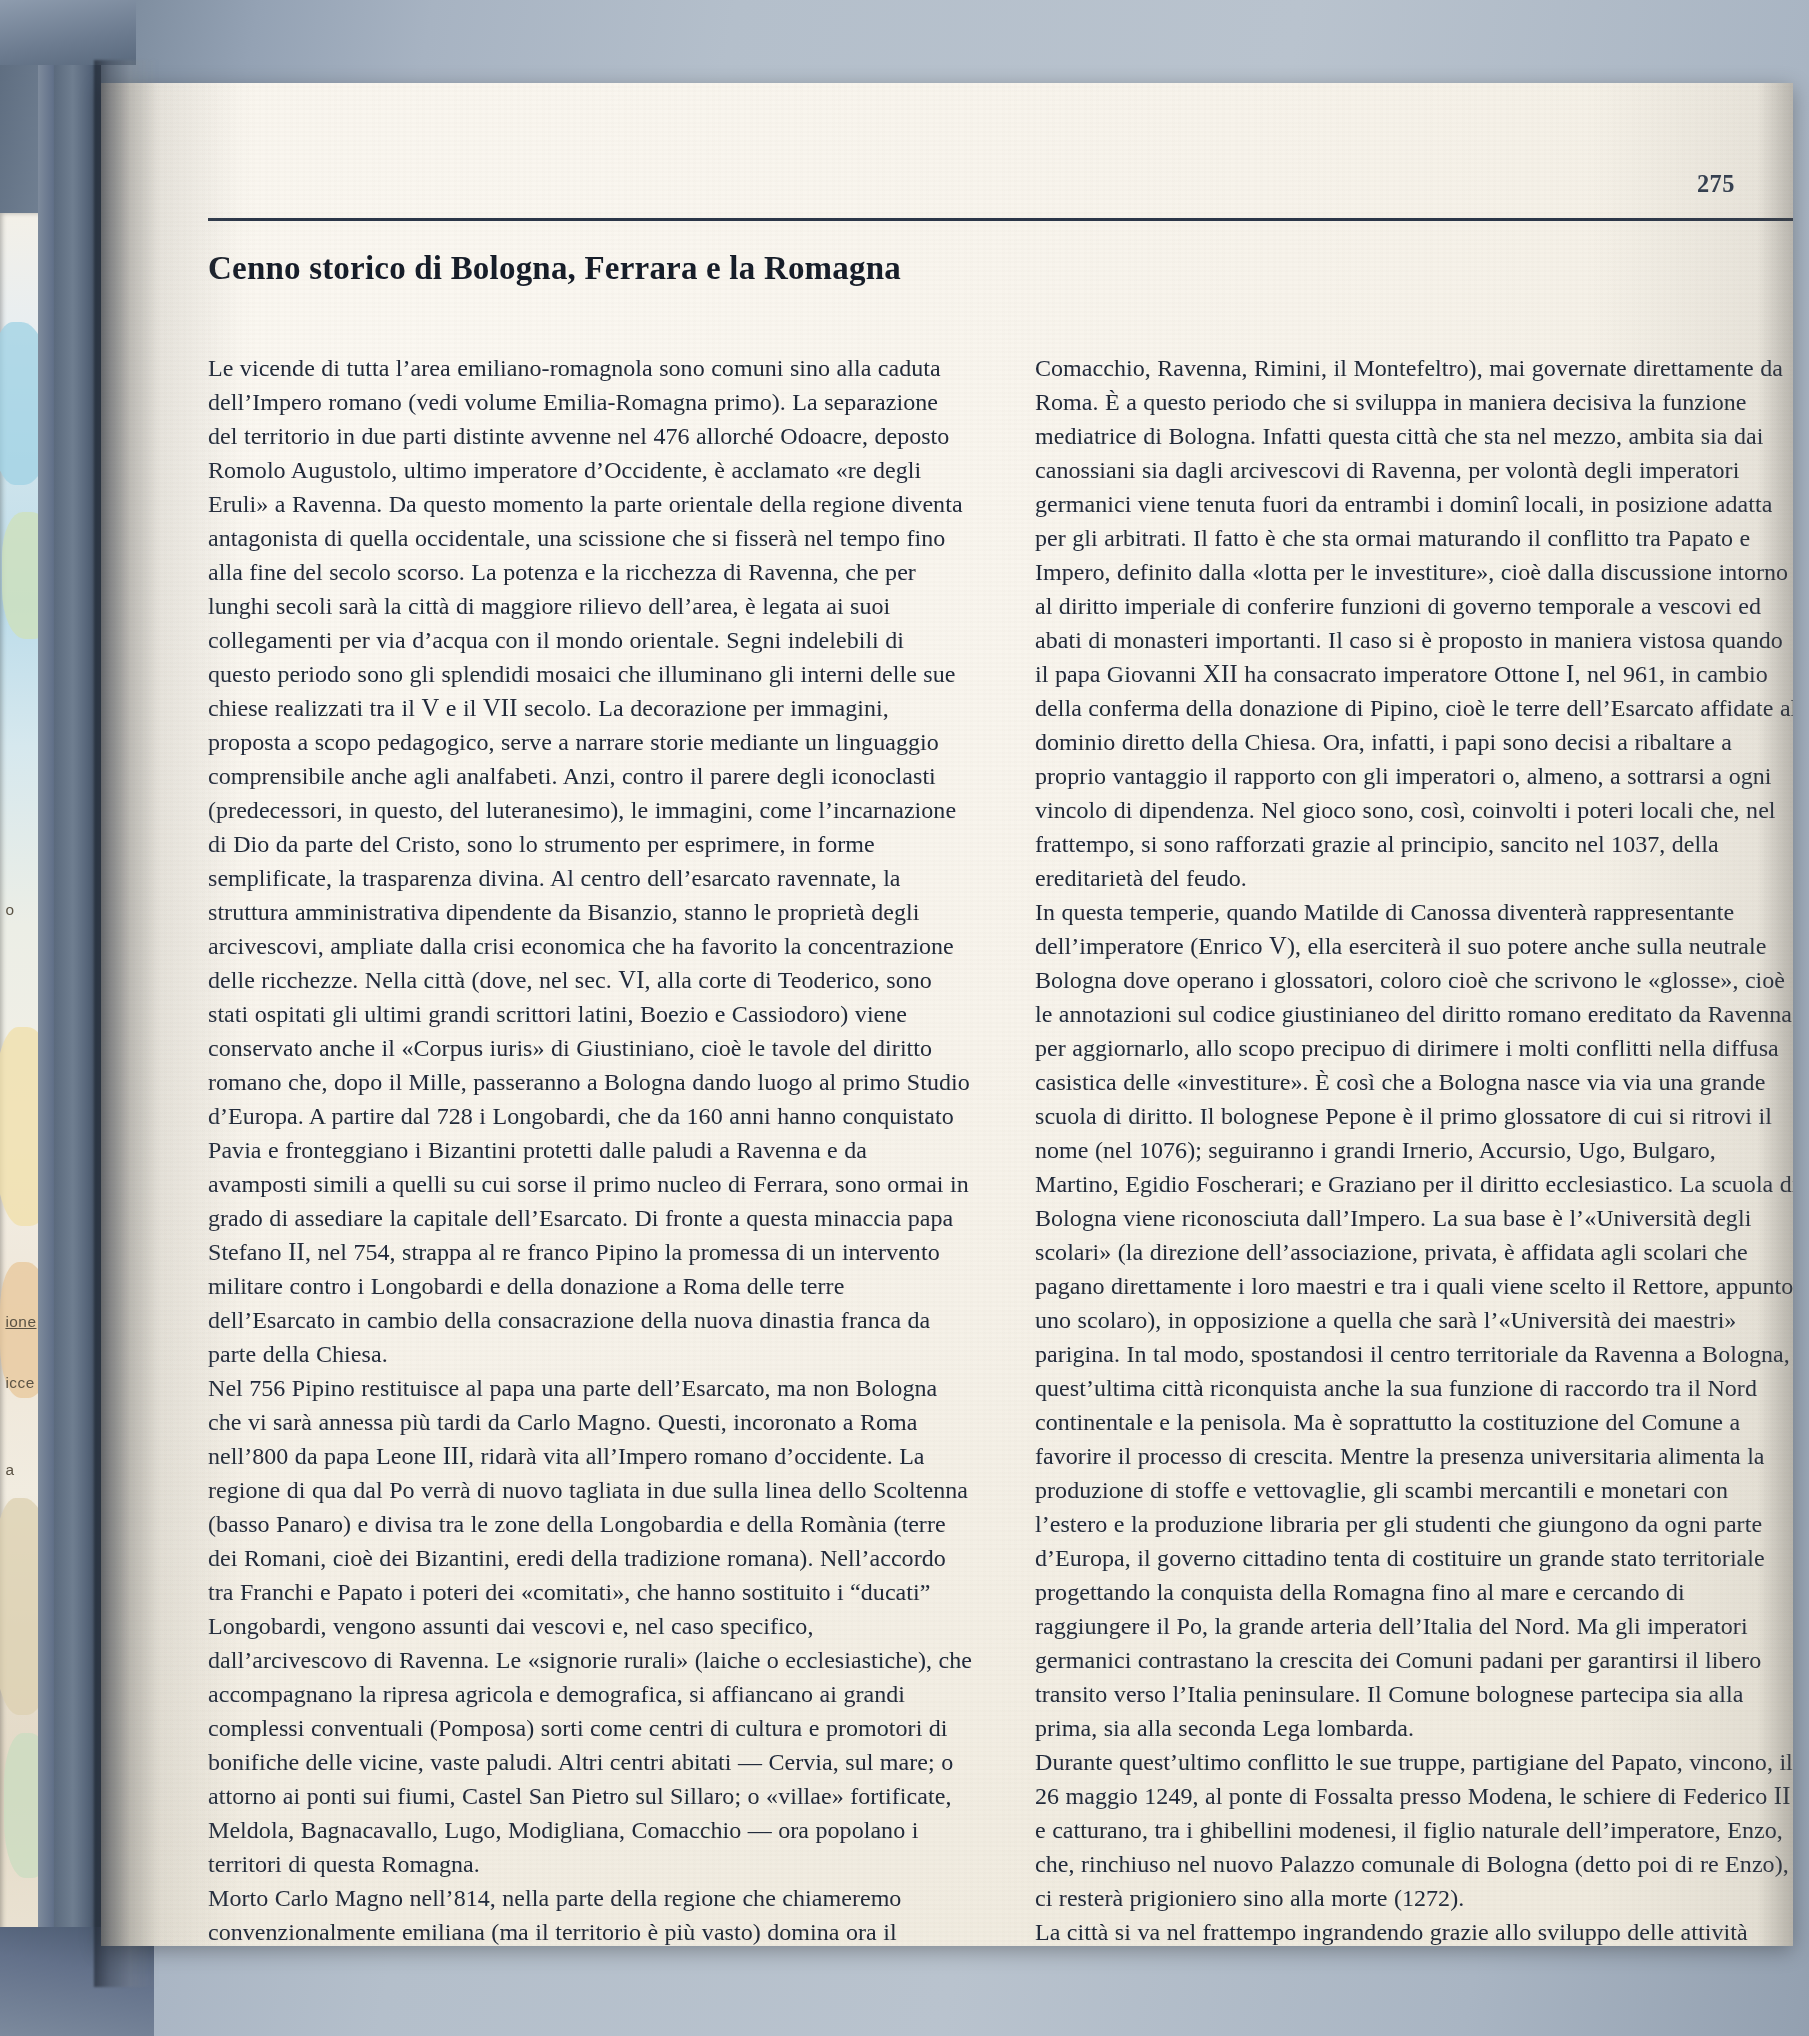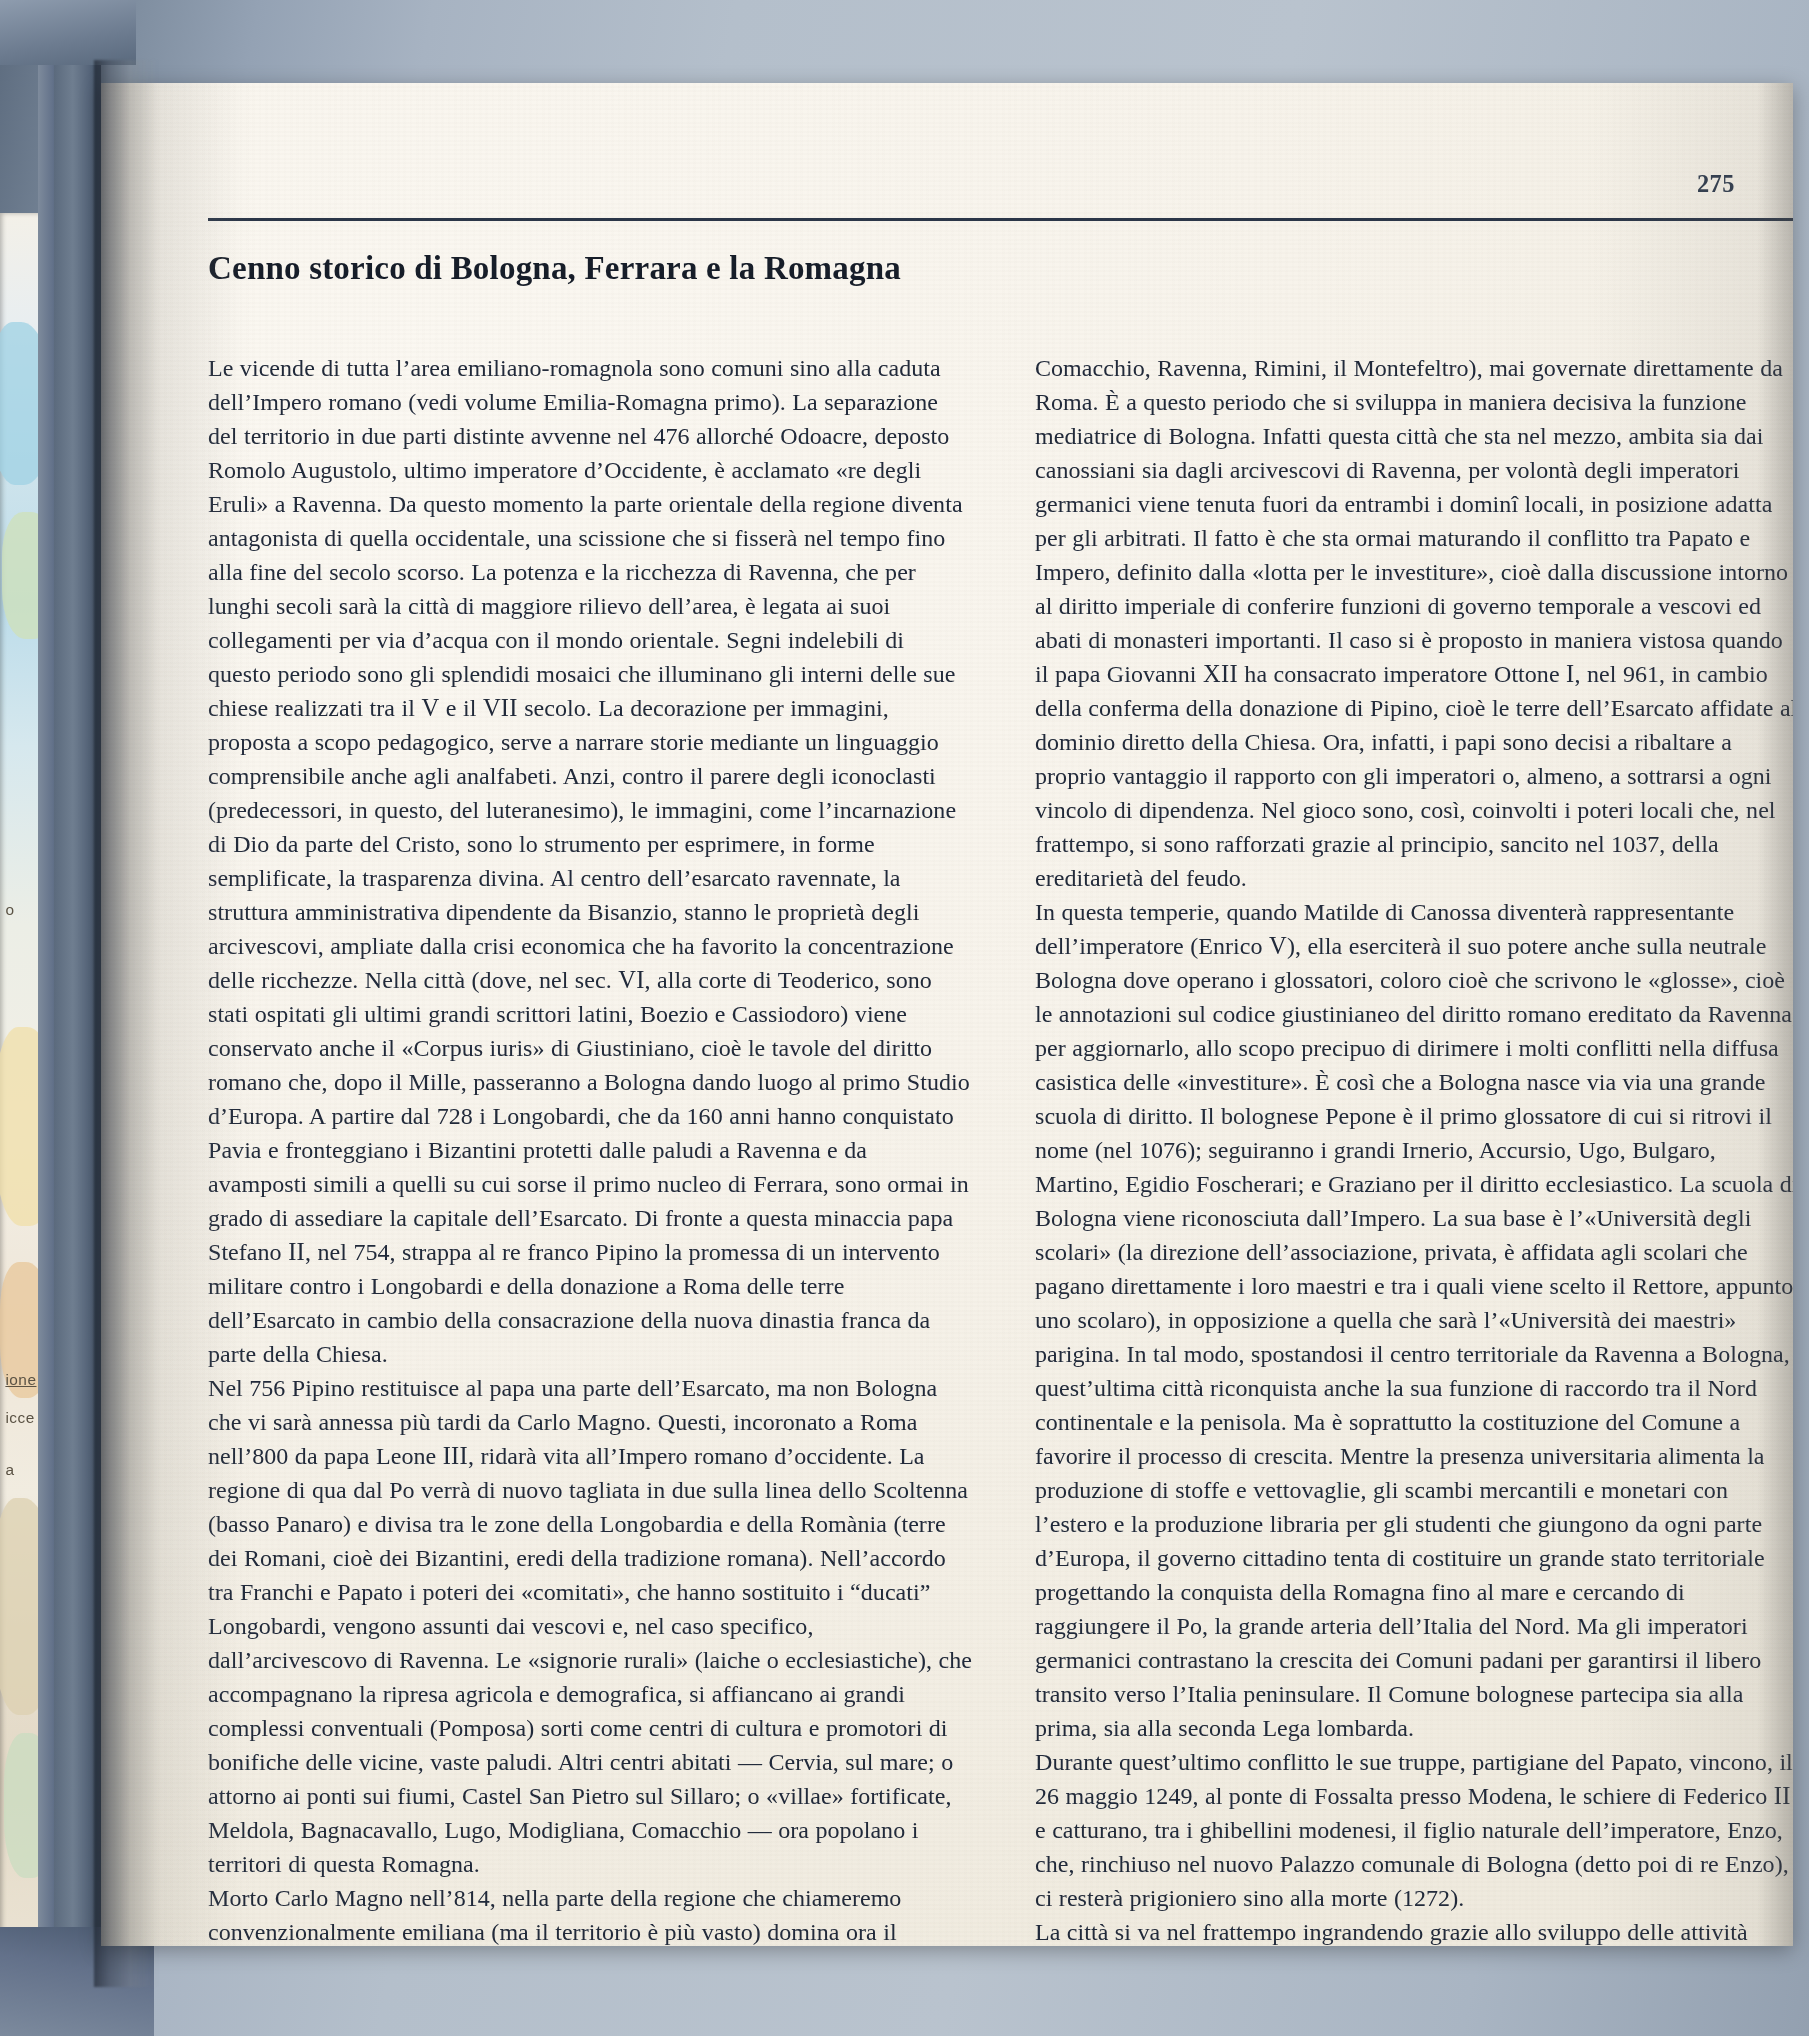--- a/index.html
+++ b/index.html
@@ -248,22 +248,22 @@
   <div class="backdrop"></div>
 
   <div class="under-page">
     <div class="mapblob t1"></div>
     <div class="mapblob t2"></div>
     <div class="mapblob t3"></div>
     <div class="mapblob t4"></div>
     <div class="mapblob t5"></div>
     <div class="mapblob t6"></div>
     <div class="vtext" style="top:688px;">o</div>
-    <div class="vtext" style="top:1158px;text-decoration:underline;">ione</div>
-    <div class="vtext" style="top:1196px;">icce</div>
+    <div class="vtext" style="top:1100px;text-decoration:underline;">ione</div>
+    <div class="vtext" style="top:1161px;">icce</div>
     <div class="vtext" style="top:1248px;">a</div>
   </div>
 
   <div class="cover-board2"></div>
   <div class="cover-board"></div>
   <div class="cover-top-edge"></div>
   <div class="cover-bottom-edge"></div>
 
   <div class="page">
     <div class="page-inner">

